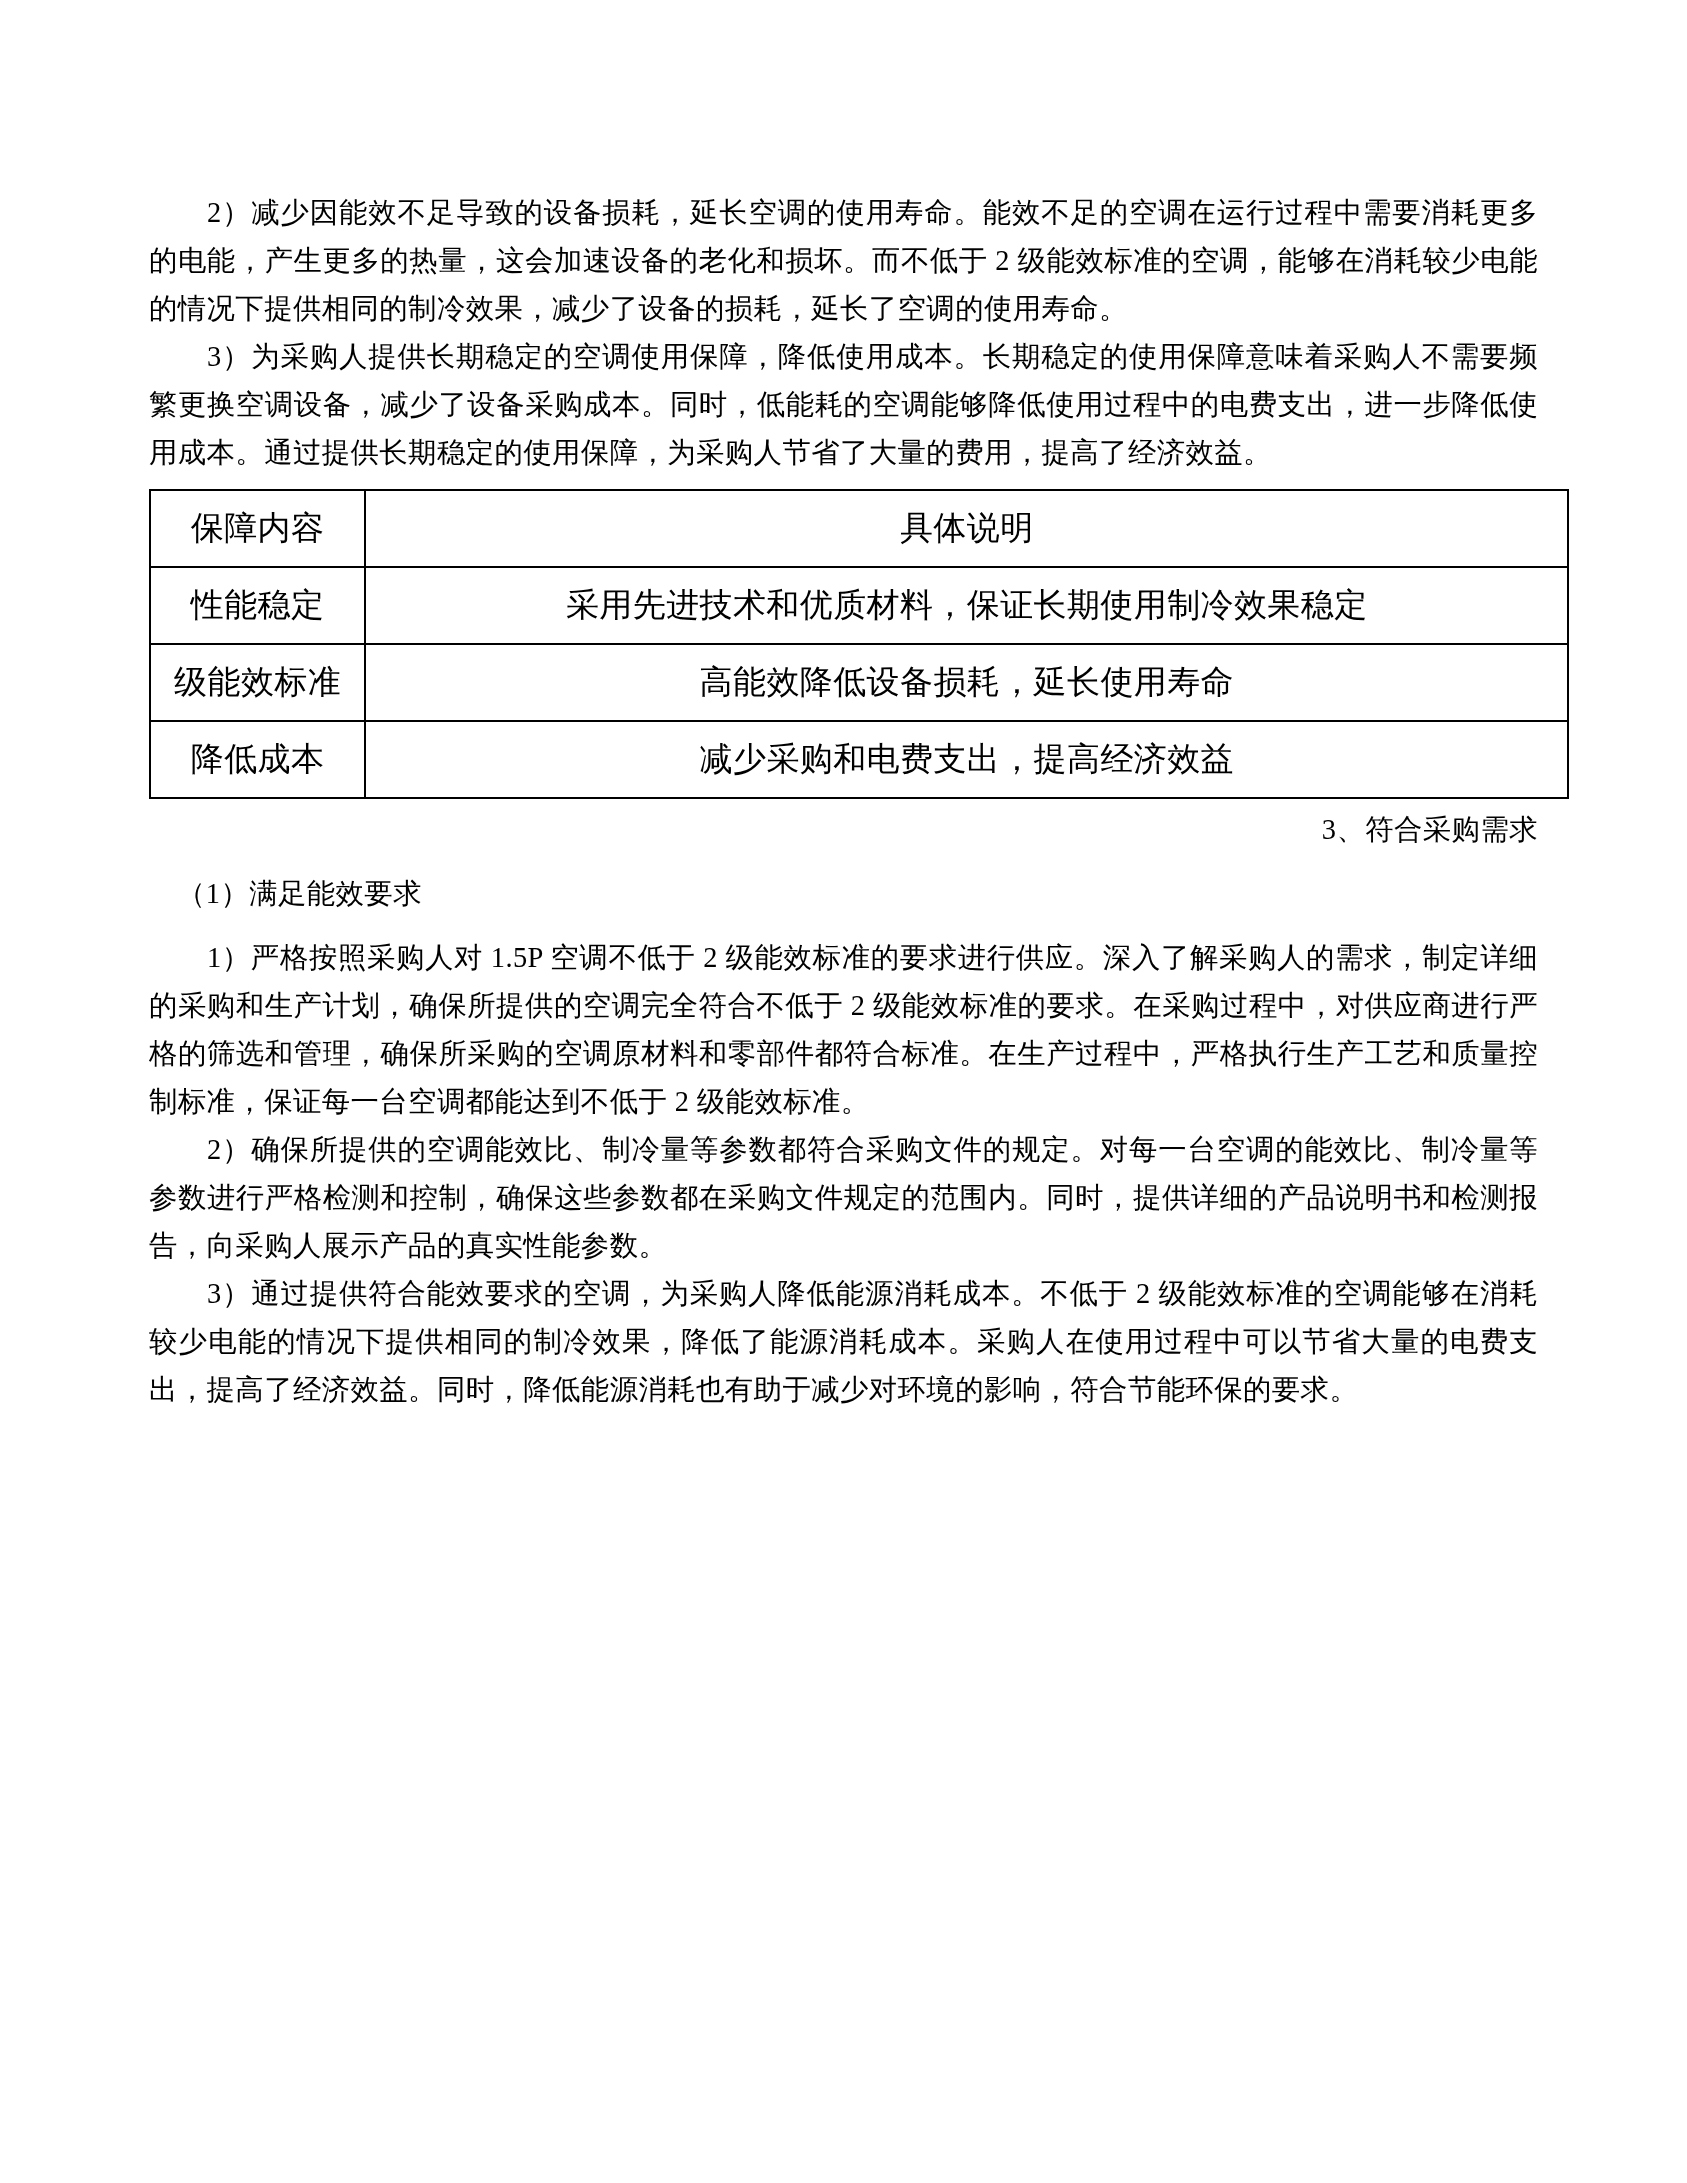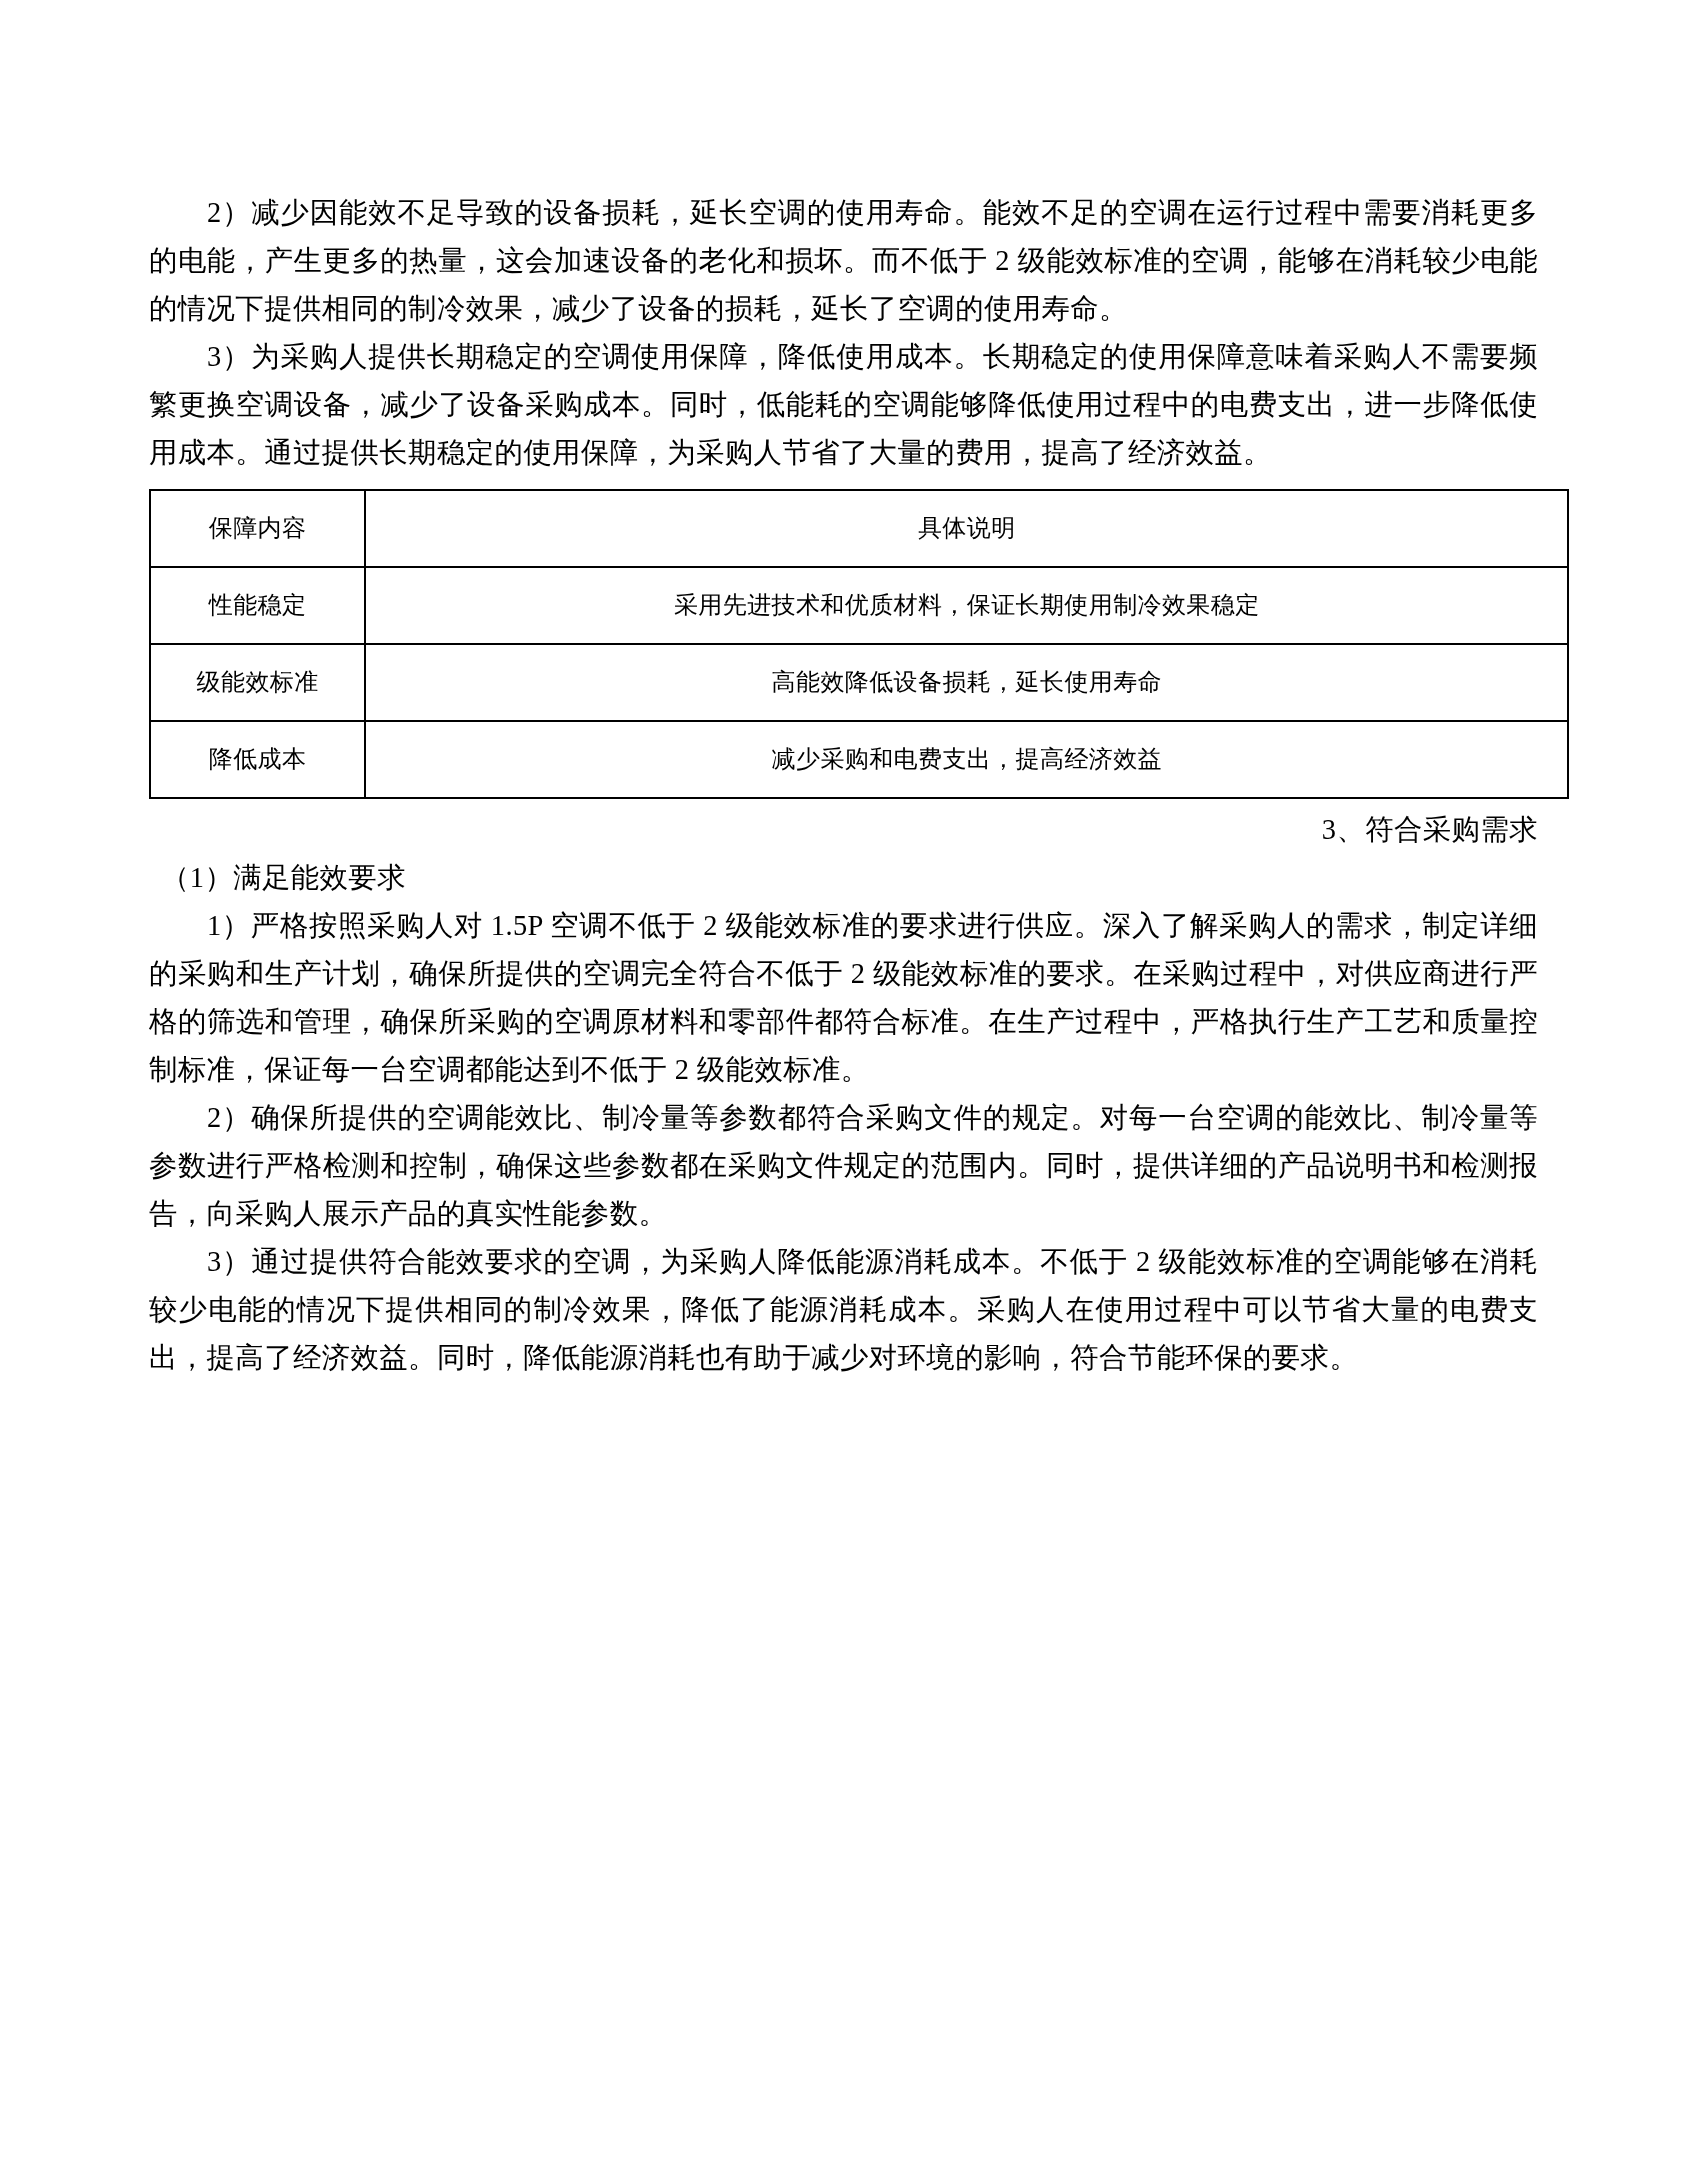--- a/index.html
+++ b/index.html
@@ -44,37 +44,37 @@
     text-indent: 0;
     text-align: right;
     margin: 0;
     letter-spacing: 0.4px;
   }
   .heading-indent1 {
     font-size: 28.4px;
     line-height: 48px;
     text-indent: 12px;
     text-align: left;
-    margin: 0;
+    margin: 16px;
     letter-spacing: 0.4px;
   }
   
   .gap-table-top { height: 12px; }
   .gap-after-table { height: 6.6px; }
 
   
   table.guar-table {
     border-collapse: collapse;
     width: 1389px;
     table-layout: fixed;
     margin: 0;
   }
   table.guar-table td {
     border: 2px solid #000000;
-    font-size: 24px;
+    font-size: 33px;
     line-height: 37px;
     text-align: center;
     vertical-align: middle;
     height: 75px;
     padding: 0 6.6px;
     letter-spacing: 0.4px;
   }
   table.guar-table td.col-label {
     width: 200px;
   }

